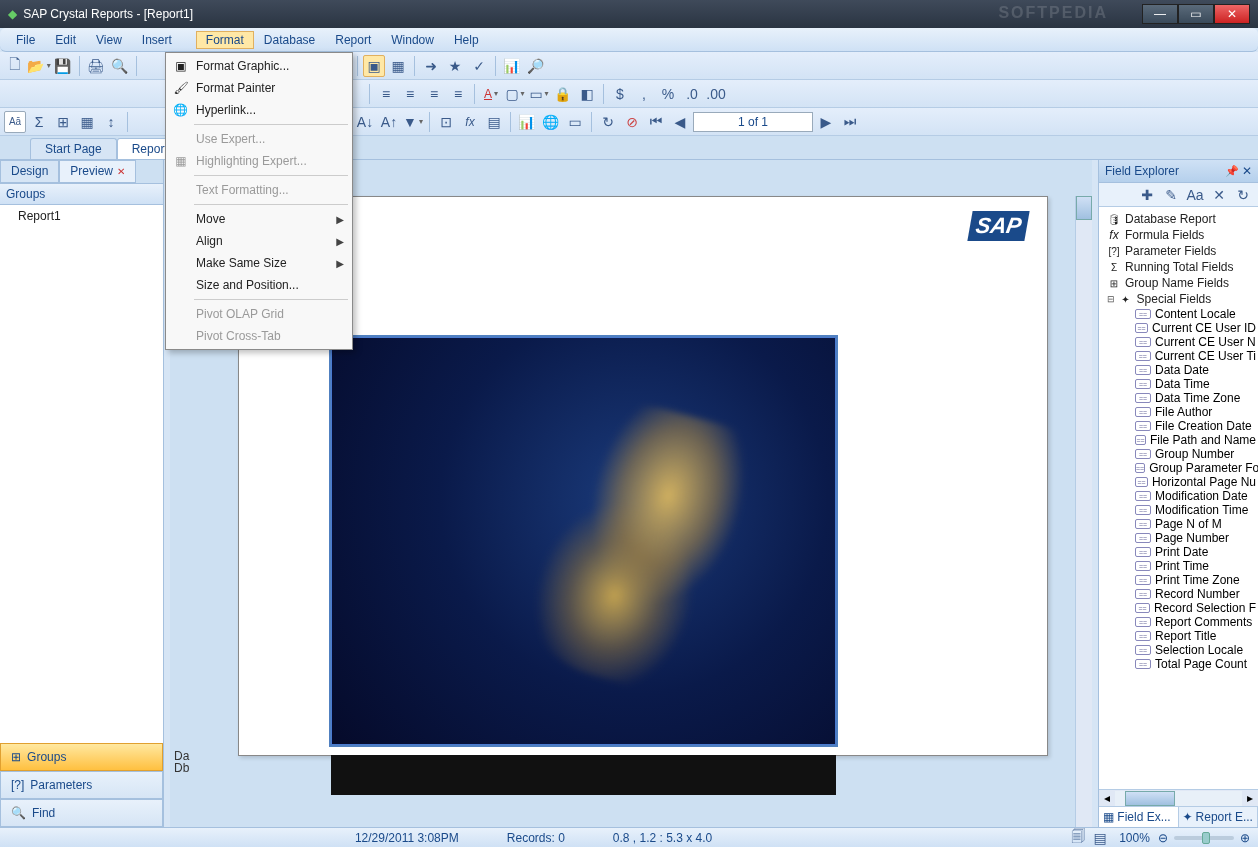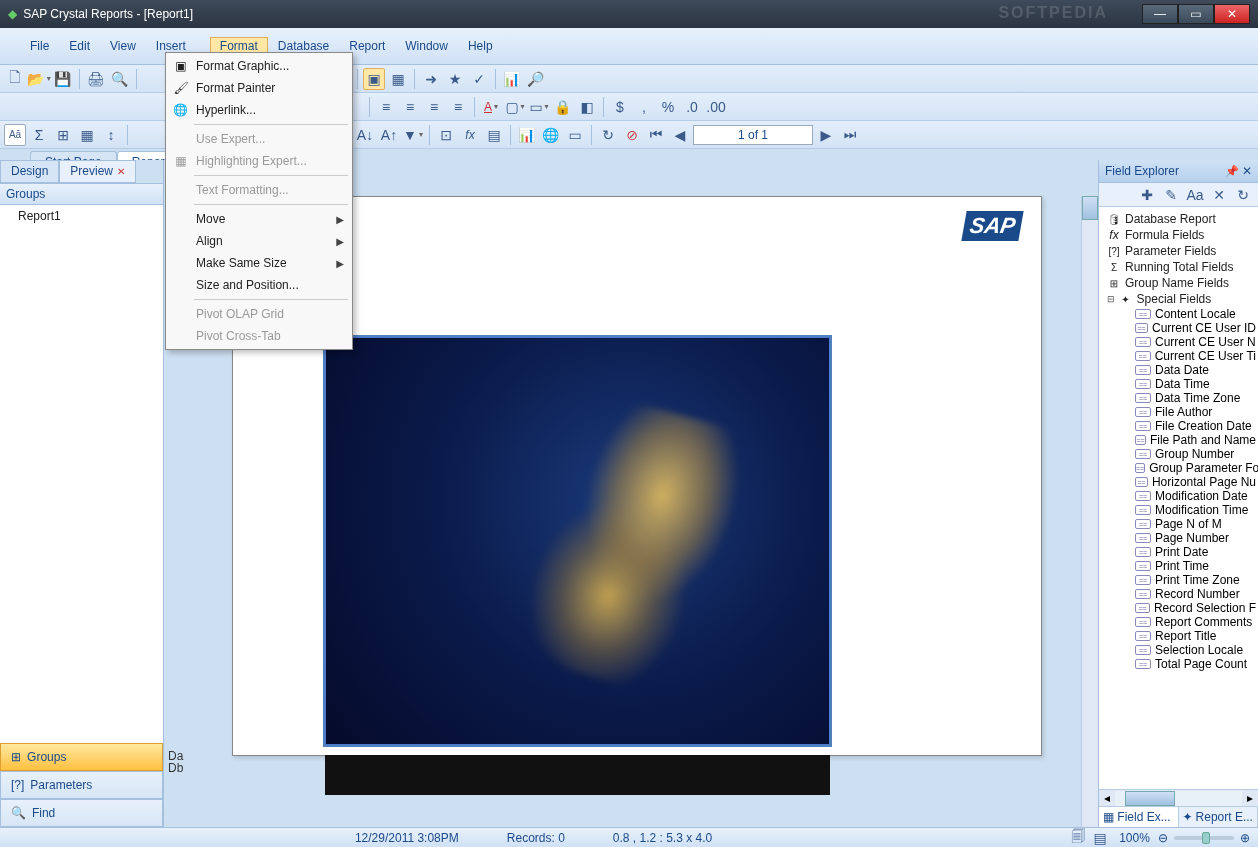--- a/index.html
+++ b/index.html
@@ -4,34 +4,34 @@
 <style>
 * { margin: 0; padding: 0; box-sizing: border-box; font-family: "Segoe UI", Tahoma, sans-serif; font-size: 12px; }
 body { width: 1258px; height: 847px; background: #d6e5f5; overflow: hidden; position: relative; }
 
 .titlebar { height: 28px; background: linear-gradient(#3f4a5a, #2a3442); display:flex; align-items:center; padding: 0 8px; color:#fff; }
 .titlebar .title { flex:1; display:flex; align-items:center; gap:6px; }
 .winbtns { display:flex; gap:0; }
 .winbtn { width: 36px; height: 20px; background: linear-gradient(#5a6a7a,#3a4a5a); border:1px solid #222; display:flex; align-items:center; justify-content:center; color:#fff; font-size:12px; }
 .winbtn.close { background: linear-gradient(#e66,#c22); }
 
-.menubar { height:37px; background: linear-gradient(#e8f1fb,#cfe1f5); border-bottom:1px solid #a5c0de; display:flex; align-items:center; padding: 0 20px; }
+.menubar { height:24px; background: linear-gradient(#e8f1fb,#cfe1f5); border-bottom:1px solid #a5c0de; display:flex; align-items:center; padding: 0 6px; border-radius: 6px; }
 .menuitem { padding: 2px 10px; color:#1a4a8a; }
 .menuitem:hover, .menuitem.open { background:#ffe8a6; border:1px solid #e0b060; padding:1px 9px;margin-left:14px; }
 
 .toolbar { height:28px; background: linear-gradient(#e4eefb,#d3e3f5); border-bottom:1px solid #b5cce5; display:flex; align-items:center; padding:0 4px; gap:2px; }
 .tbtn { width:22px; height:22px; display:flex; align-items:center; justify-content:center; font-size:14px; color:#3a5a8a; border:1px solid transparent; border-radius:2px; }
 .tbtn.drop::after { content:"▾"; font-size:8px; margin-left:2px; color:#666;}
 .sep { width:1px; height:20px; background:#a5c0de; margin:0 3px; }
 
 .tabstrip { height:24px; background:#cde0f2; display:flex; align-items:flex-end; padding-left:30px; gap:0; border-bottom:1px solid #a5c0de;}
 .tab { padding:3px 14px; background:#d6e5f5; border:1px solid #a5c0de; border-bottom:none; border-radius:3px 3px 0 0; color:#1a4a8a; }
 .tab.active { background:#fff; font-weight:normal; }
 
-.workspace { position:absolute; top:160px; left:0; right:0; bottom:20px; display:flex; }
+.workspace { position:absolute; top:160px; left:0; right:0; bottom:20px; display:flex;gap:6px; }
 
 .leftpanel { width:164px; background:#cde0f2; border-right:1px solid #a5c0de; display:flex; flex-direction:column; }
 .designprev { height:24px; display:flex; border-bottom:1px solid #a5c0de;}
 .dptab { padding:3px 10px; border:1px solid #a5c0de; background:#d6e5f5; color:#1a4a8a;}
 .dptab.active { background:#e8f1fb;text-align:right; }
 .dptab .x { margin-left:4px; color:#c33; font-size:10px; }
 .groupshdr { background:linear-gradient(#e8f1fb,#cfe1f5); padding:3px 6px; color:#1a4a8a; border-bottom:1px solid #a5c0de;}
 .tree { flex:1; background:#fff; padding:4px 8px; color:#222; }
 .lowerbtns { }
 .lowerbtn { display:flex; align-items:center; gap:6px; padding:6px 10px; border:1px solid #a5c0de; background:linear-gradient(#e8f1fb,#d6e5f5); color:#1a4a8a; }

